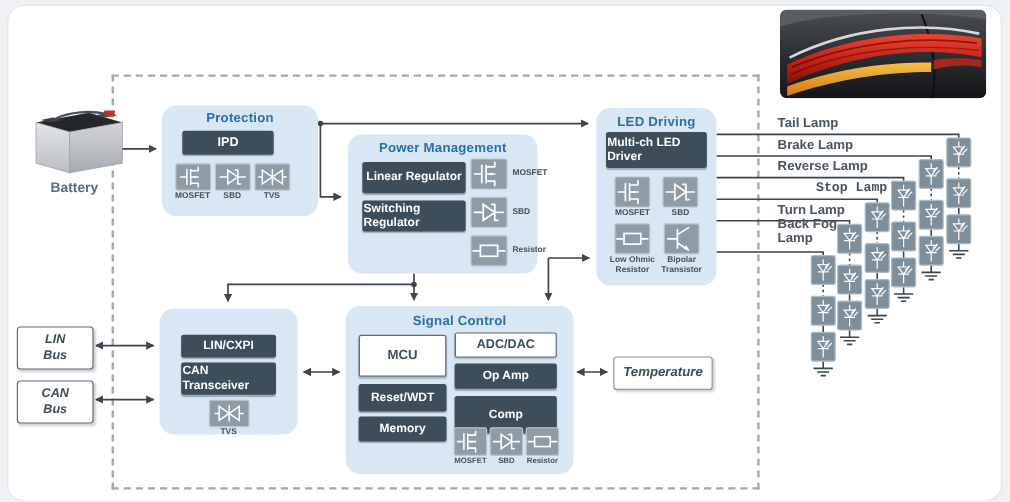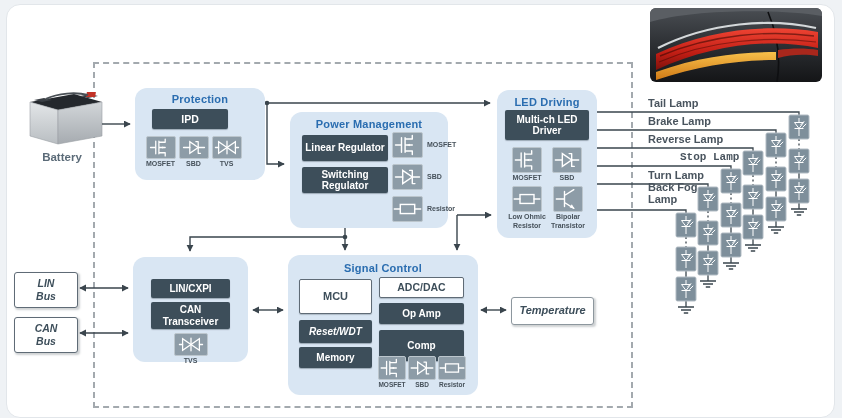--- a/index.html
+++ b/index.html
@@ -5,21 +5,21 @@
   html,body{margin:0;padding:0;background:#eff2f5;font-family:"Liberation Sans",sans-serif;}
   .stage{position:relative;width:842px;height:418px;overflow:hidden;background:#eff2f5;}
   .panel{position:absolute;left:6px;top:4px;width:829px;height:414px;background:#ffffff;
          border:1px solid #e2e6ea;border-radius:14px;box-sizing:border-box;}
   .dashed-border{position:absolute;left:93px;top:62px;width:540px;height:346px;
          border:2px dashed #a3a9ae;box-sizing:border-box;}
   .block{position:absolute;background:#d9e6f3;border-radius:12px;}
   .btitle{position:absolute;left:0;width:100%;text-align:center;font-weight:bold;
           font-size:11px;color:#2a6db0;letter-spacing:.2px;}
   .chip{position:absolute;background:#3d4e5a;color:#fff;font-weight:bold;font-size:10px;
-        border-radius:2px;display:flex;align-items:center;justify-content:center;text-align:center;
+        border-radius:2px;display:flex;align-items:center;justify-content:center;text-align:left;
         line-height:1.15;box-shadow:0 1px 1px rgba(40,55,65,.35);padding:1px;box-sizing:border-box;}
   .chip.white{background:#fff;color:#3d4e5a;border:1.2px solid #5f6b76;box-shadow:0 1px 1px rgba(40,55,65,.25);}
   .comp{position:absolute;display:flex;flex-direction:column;align-items:center;gap:1px;}
   .comp.row{flex-direction:row;gap:4px;align-items:center;}
   .cbox{background:#8d9ca7;border:1px solid #bcc6cd;border-radius:2px;display:inline-flex;
         align-items:center;justify-content:center;flex-shrink:0;}
   .cbox svg{width:100%;height:100%;display:block;}
   .clabel{font-size:7px;font-weight:bold;color:#46515a;text-align:center;line-height:1.25;}
   .iobox{position:absolute;background:#fff;border:1.6px solid #5f6b76;border-radius:3px;
          display:flex;flex-direction:column;align-items:center;justify-content:center;
@@ -497,21 +497,21 @@
             </g>
           </svg>
         </span>
       <span class="clabel">TVS</span>
     </div>
   </div>
 
   <div class="block" style="left:288px;top:255px;width:190px;height:140px;">
     <div class="btitle" style="top:7px;">Signal Control</div>
     <div class="chip white" style="left:11px;top:24px;width:73px;height:35px;font-size:11px;">MCU</div>
-    <div class="chip" style="left:11px;top:65px;width:73px;height:23px;font-style:italic;">Reset/WDT</div>
+    <div class="chip" style="left:11px;top:65px;width:73px;height:23px;">Reset/WDT</div>
     <div class="chip" style="left:11px;top:92px;width:73px;height:21px;">Memory</div>
     <div class="chip white" style="left:91px;top:22px;width:85px;height:21px;font-size:10.5px;">ADC/DAC</div>
     <div class="chip" style="left:91px;top:48px;width:85px;height:21px;">Op Amp</div>
     <div class="chip" style="left:91px;top:75px;width:85px;height:31px;">Comp</div>
     <div class="comp" style="left:90px;top:101px;width:28px;">
       <span class="cbox" style="width:26px;height:22px;">
           <svg viewBox="0 0 24 20">
             <g stroke="#fff" stroke-width="1.2" fill="none" stroke-linecap="round">
               <path d="M2,10H7M7,4V16M10,4V16M10,5H16M10,10H16M10,15H16M16,5V2M16,15V18"></path>
               <path d="M14,9l-2.8,1 2.8,1z" fill="#fff" stroke="none"></path>

